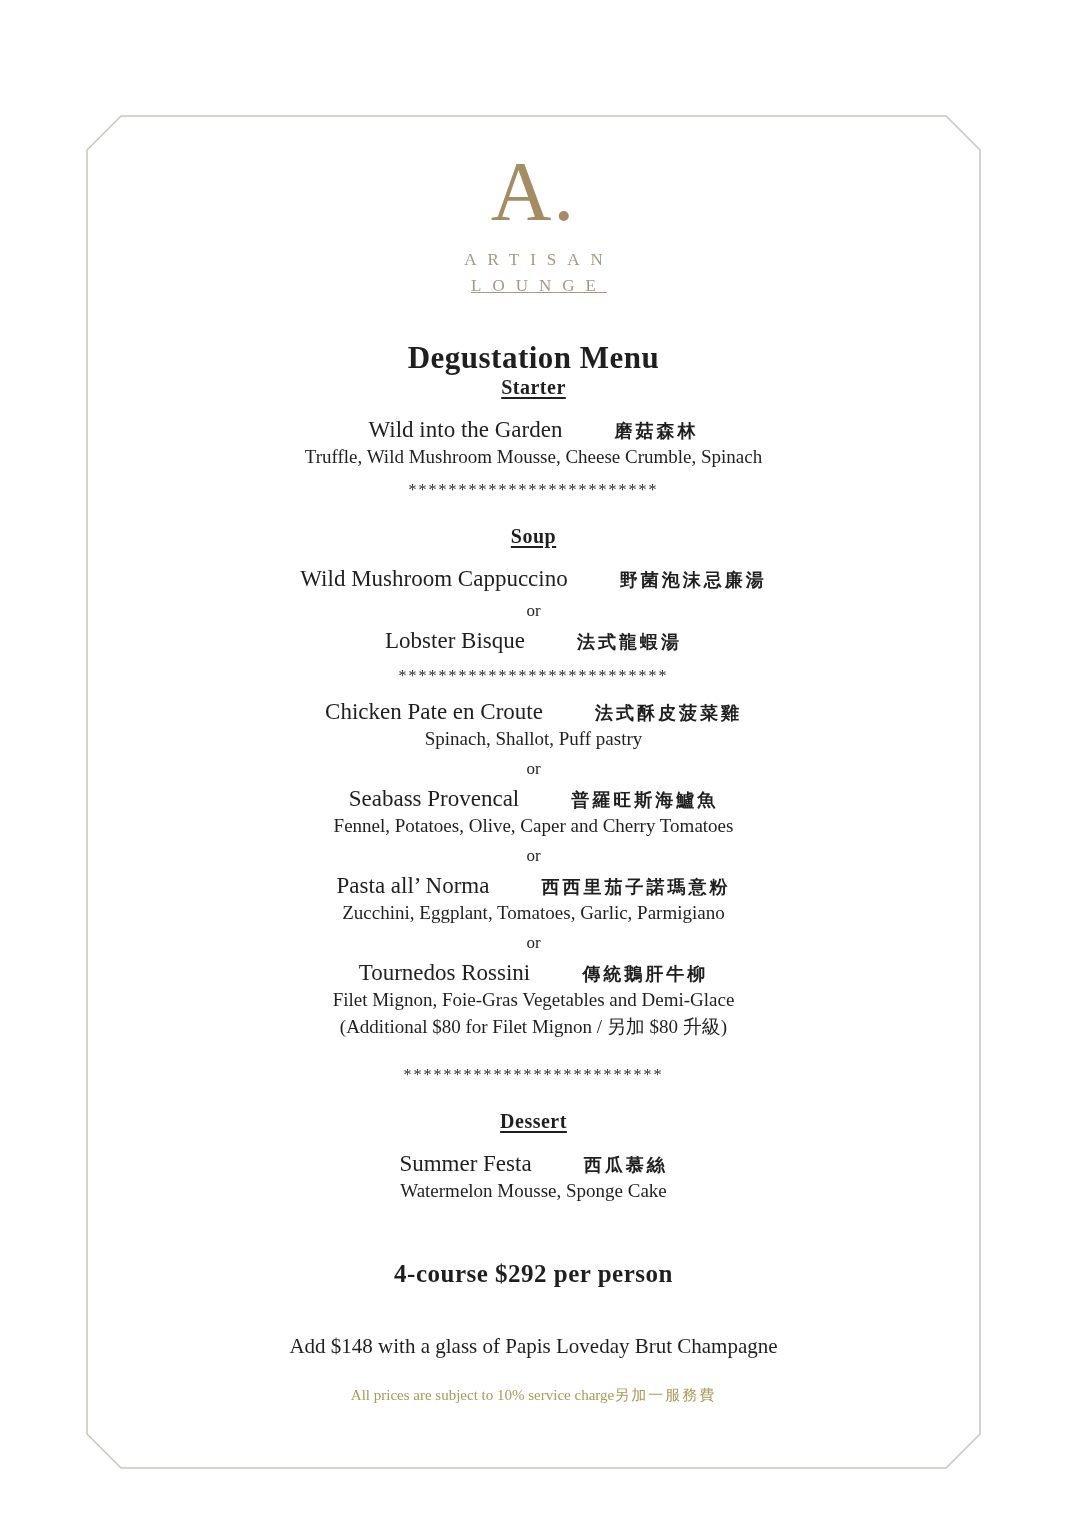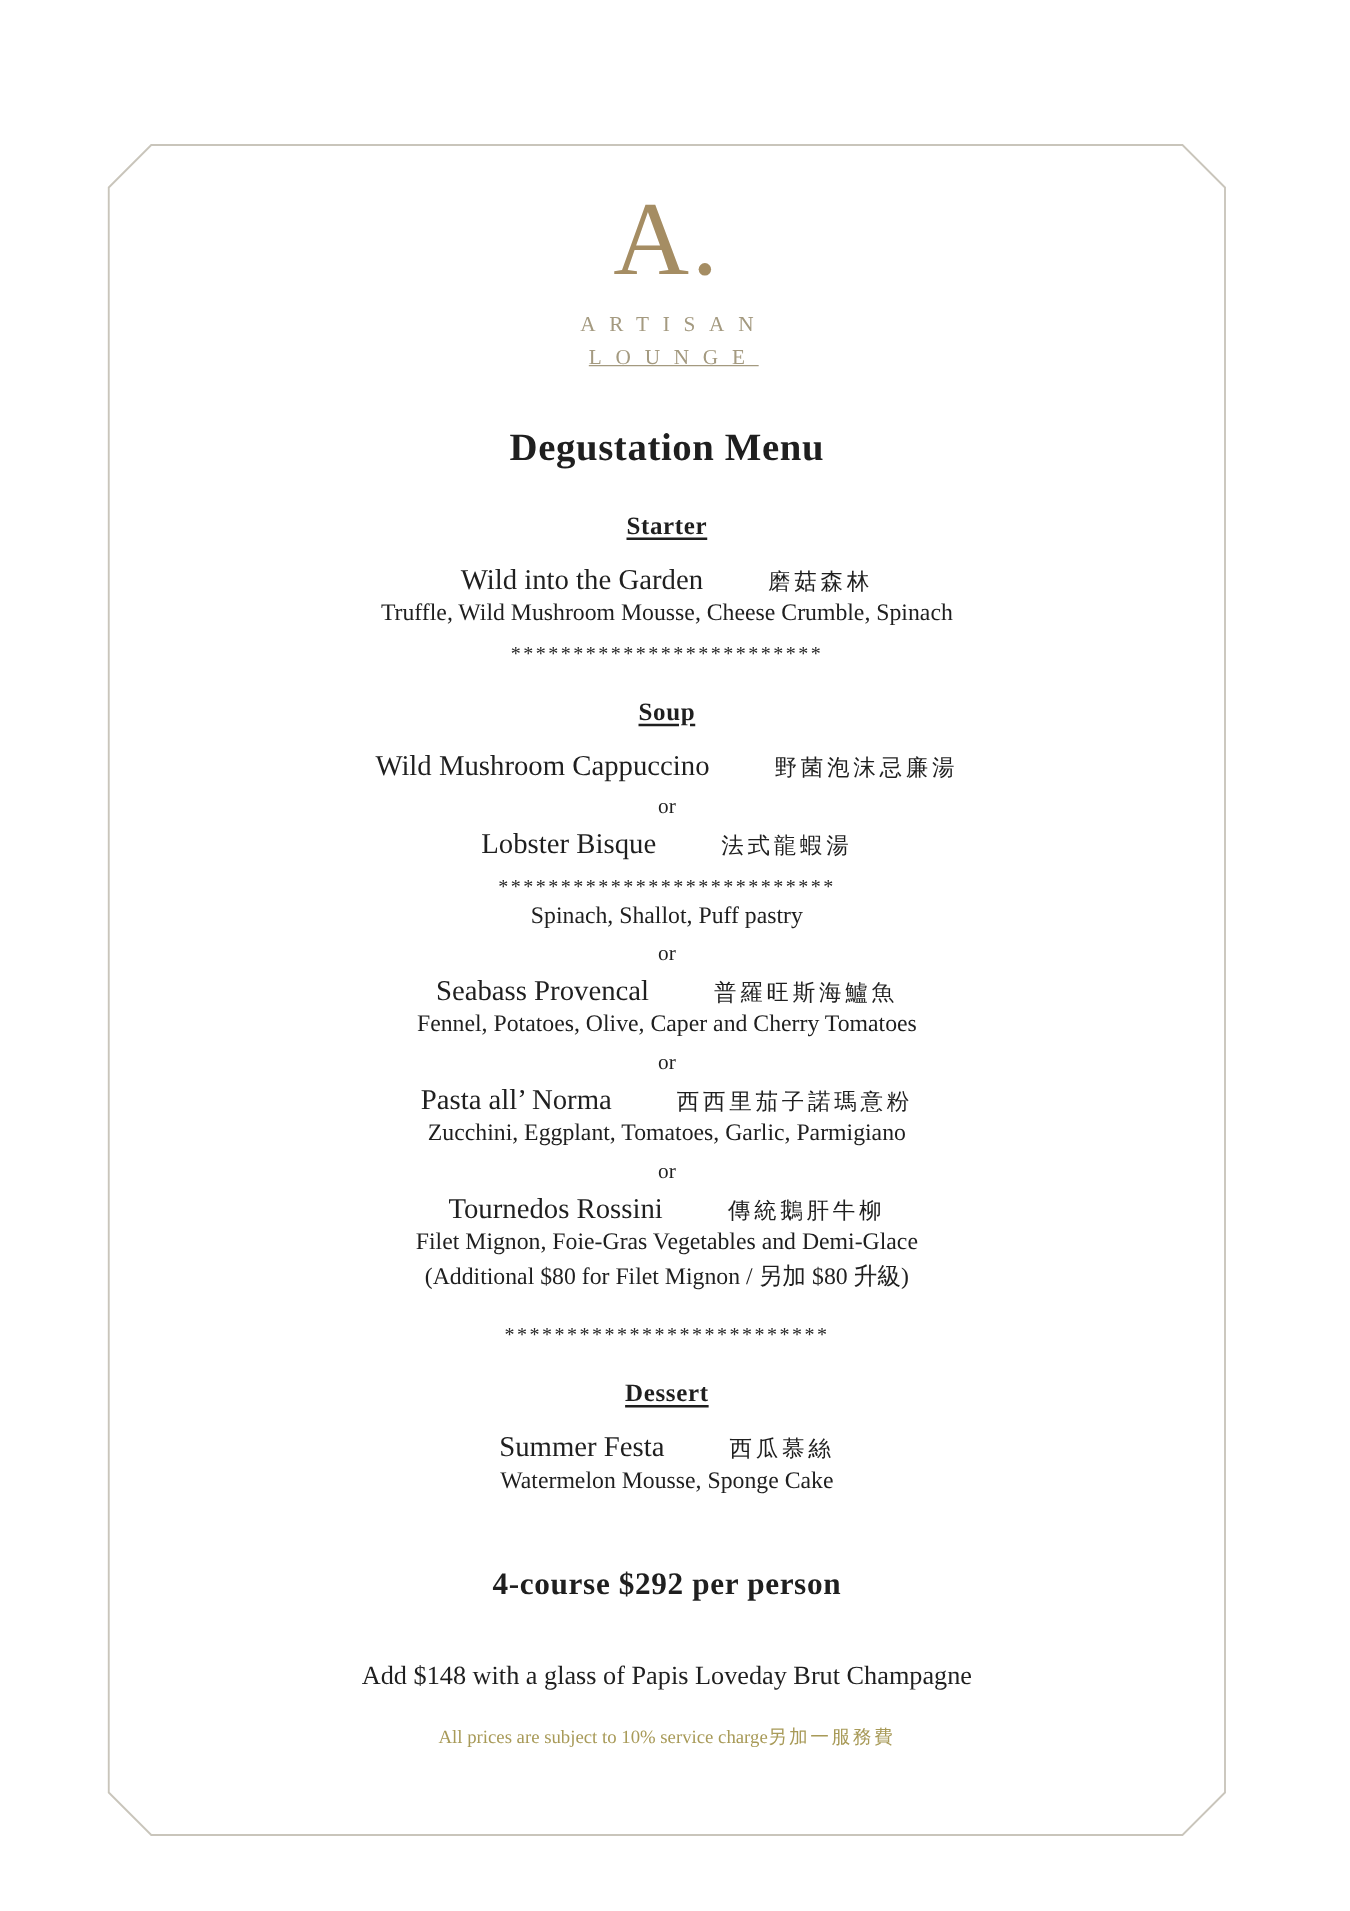--- a/index.html
+++ b/index.html
@@ -43,35 +43,35 @@
     font-weight: 700;
     letter-spacing: 0.5px;
   }
   .section-heading {
     font-size: 20px;
     font-weight: 700;
     text-decoration: underline;
     text-underline-offset: 3px;
     letter-spacing: 0.5px;
   }
-  .mt-starter { margin-top: 34px; }
+  .mt-starter { }
   .mt-section { margin-top: 26px; }
   .dish-row {
     display: flex;
     justify-content: center;
     align-items: baseline;
     gap: 52px;
     margin-top: 18px;
   }
   .dish-row.tight { margin-top: 8px; }
   .dish-en { font-size: 23px; }
   .dish-zh {
     font-family: "Liberation Sans", sans-serif;
     font-size: 18px;
-    font-weight: 400;
+    font-weight: 700;
     letter-spacing: 3px;
   }
   .dish-desc {
     margin-top: 3px;
     font-size: 19px;
   }
   .dish-note {
     margin-top: 3px;
     font-size: 19px;
   }
@@ -139,20 +139,24 @@
     <span class="dish-en">Wild Mushroom Cappuccino</span>
     <span class="dish-zh">野菌泡沫忌廉湯</span>
   </div>
   <div class="or-sep">or</div>
   <div class="dish-row tight">
     <span class="dish-en">Lobster Bisque</span>
     <span class="dish-zh">法式龍蝦湯</span>
   </div>
   <div class="stars">***************************</div>
 
+  <div class="dish-row" style="margin-top:14px">
+    <span class="dish-en">Chicken Pate en Croute</span>
+    <span class="dish-zh">法式酥皮菠菜雞</span>
+  </div>
   <div class="dish-desc">Spinach, Shallot, Puff pastry</div>
   <div class="or-sep">or</div>
   <div class="dish-row tight">
     <span class="dish-en">Seabass Provencal</span>
     <span class="dish-zh">普羅旺斯海鱸魚</span>
   </div>
   <div class="dish-desc">Fennel, Potatoes, Olive, Caper and Cherry Tomatoes</div>
   <div class="or-sep">or</div>
   <div class="dish-row tight">
     <span class="dish-en">Pasta all’ Norma</span>

